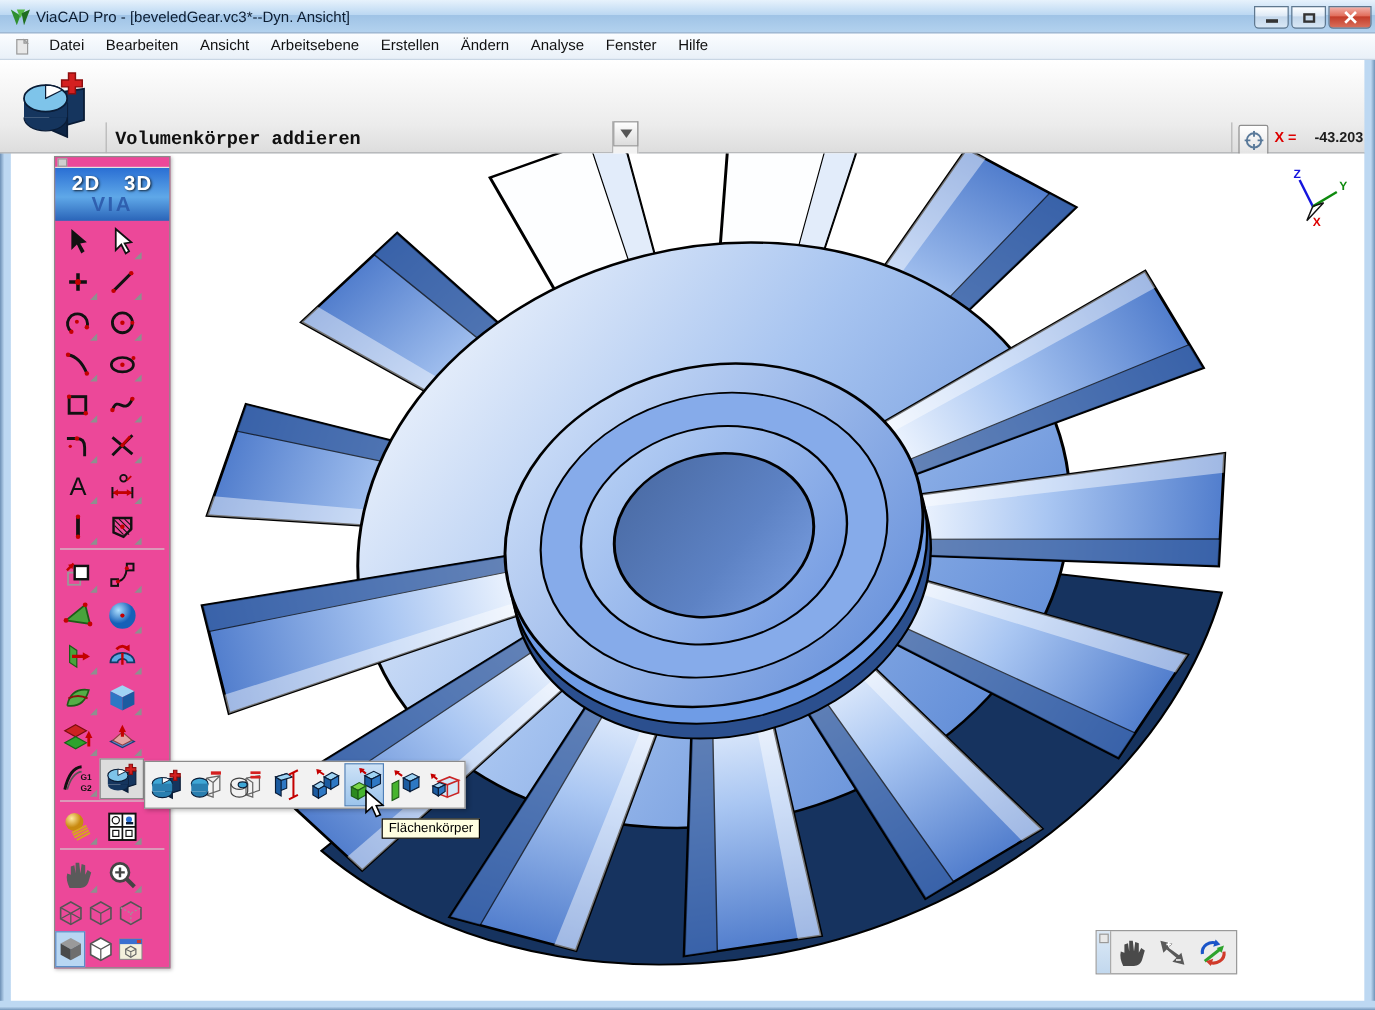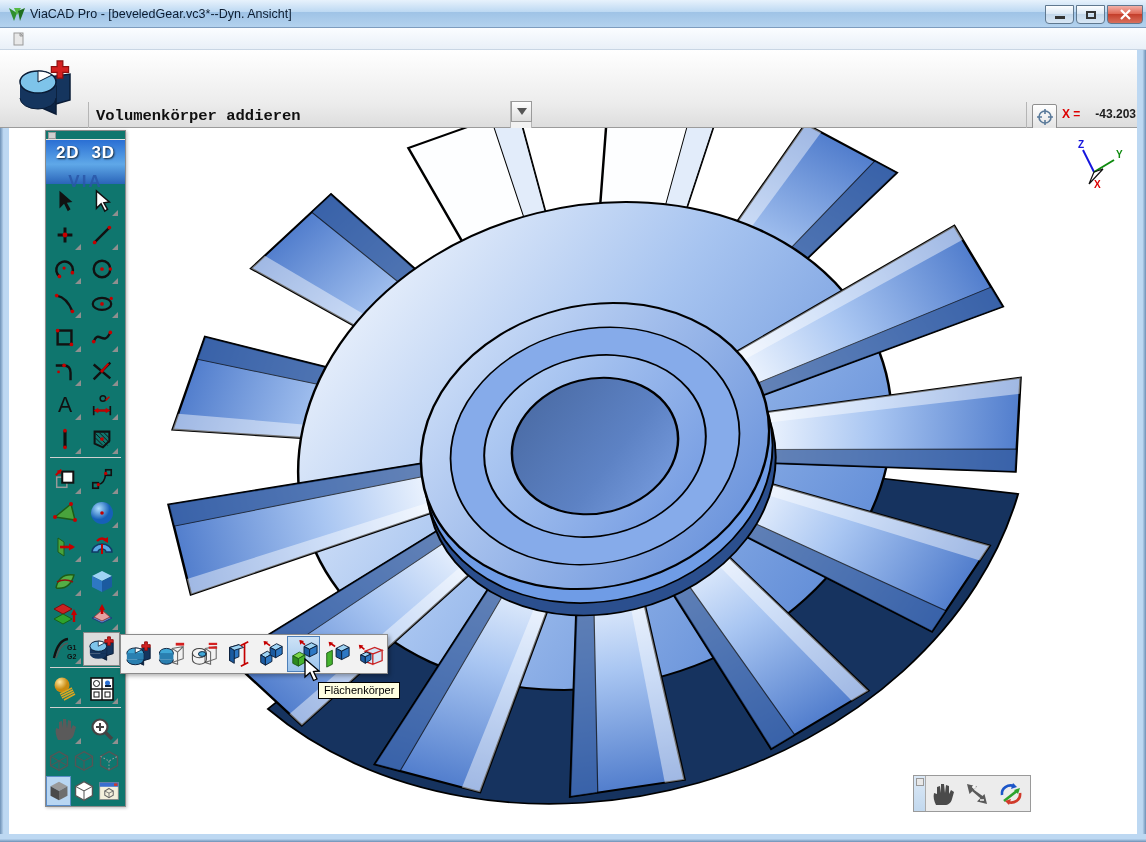--- a/index.html
+++ b/index.html
@@ -41,29 +41,29 @@
   .coordrow { left:1062px; font-size:12px; font-weight:bold; color:#1c1c1c; white-space:nowrap; }
   .coordrow .lbl { display:inline-block; width:30px; }
 
   
   #border-left  { left:0; top:128px; width:9px;  height:714px; background:linear-gradient(90deg,#6d90b5,#bdd8f2 40%); }
   #border-right { left:1137px; top:50px; width:9px; height:792px; background:linear-gradient(90deg,#bdd8f2 60%,#6d90b5); }
   #border-bottom{ left:0; top:834px; width:1146px; height:8px; background:linear-gradient(#bdd8f2 60%,#6d90b5); }
   #viewport { left:9px; top:128px; width:1128px; height:706px; background:#ffffff; }
 
   
-  #toolbar { left:45px; top:130px; width:81px; background:#0f766e; border:1px solid #8b8b8b;
+  #toolbar { left:45px; top:130px; width:97px; background:#ec4899; border:1px solid #8b8b8b;
     box-shadow:1px 1px 3px rgba(0,0,0,.25); }
   #tb-grip { height:9px; border-bottom:1px solid #e2e2e2; position:relative; }
   #tb-grip div { position:absolute; left:2px; top:1px; width:8px; height:7px; background:#cfcfcf; border:1px solid #9a9a9a; }
   #tb-header { height:44px; background:linear-gradient(#2a6fd4,#5fa8e8 55%,#2a64b8);
     color:#fff; text-align:center; line-height:1; padding-top:4px; }
   #tb-header .modes { font-size:17px; font-weight:bold; letter-spacing:1px;
     text-shadow:1px 1px 2px #123; display:flex; justify-content:space-around; padding:0 4px; }
-  #tb-header .brand { font-size:17px; font-weight:bold; color:#2a57a8; opacity:.85; letter-spacing:2px; margin-top:12px; }
+  #tb-header .brand { font-size:17px; font-weight:bold; color:#2a57a8; opacity:.85; letter-spacing:2px; margin-top:1px; }
   .tbrow { display:flex; }
   .tb { position:relative; width:37px; height:34px; display:flex; align-items:center; justify-content:center; }
   .tb.w3 { width:25px; height:30px; }
   .tb.sel { background:#b8d6f2; border:1px solid #5a8cc8; }
   .tb.active { background:#dcdcdc; border:1px solid #888; }
   .fly::after { content:""; position:absolute; right:2px; bottom:2px; width:0; height:0;
     border-left:6px solid transparent; border-bottom:6px solid #8f8f8f; }
   .tbsep { height:4px; border-top:1px solid #d0d0d0; margin:1px 4px; }
 
   
@@ -104,20 +104,23 @@
       <path d="M1 1 L10 10 M10 1 L1 10" stroke="#fff" stroke-width="2.2"></path>
     </svg>
   </div>
 </div>
 
 <div class="abs" id="menubar">
   <svg class="abs" style="left:12px;top:4px" width="14" height="14" viewBox="0 0 14 14">
     <rect x="2" y="1" width="9" height="12" fill="#e8e8e8" stroke="#9a9a9a"></rect>
     <path d="M8 1 L11 4 H8 Z" fill="#c8c8c8" stroke="#9a9a9a"></path>
   </svg>
+  <div class="abs" style="left:32px;top:0">
+    <span class="menu-item">Datei</span><span class="menu-item">Bearbeiten</span><span class="menu-item">Ansicht</span><span class="menu-item">Arbeitsebene</span><span class="menu-item">Erstellen</span><span class="menu-item">Ändern</span><span class="menu-item">Analyse</span><span class="menu-item">Fenster</span><span class="menu-item">Hilfe</span>
+  </div>
   <div class="abs mdibtn" style="left:1083px">
     <div style="width:8px;height:2px;background:#666;margin-top:5px"></div>
   </div>
   <div class="abs mdibtn" style="left:1104px">
     <svg width="10" height="10" viewBox="0 0 10 10">
       <rect x="3" y="0.5" width="6" height="6" fill="none" stroke="#666" stroke-width="1.4"></rect>
       <rect x="0.5" y="3.5" width="6" height="6" fill="#e8eef6" stroke="#666" stroke-width="1.4"></rect>
     </svg>
   </div>
   <div class="abs mdibtn" style="left:1125px">

